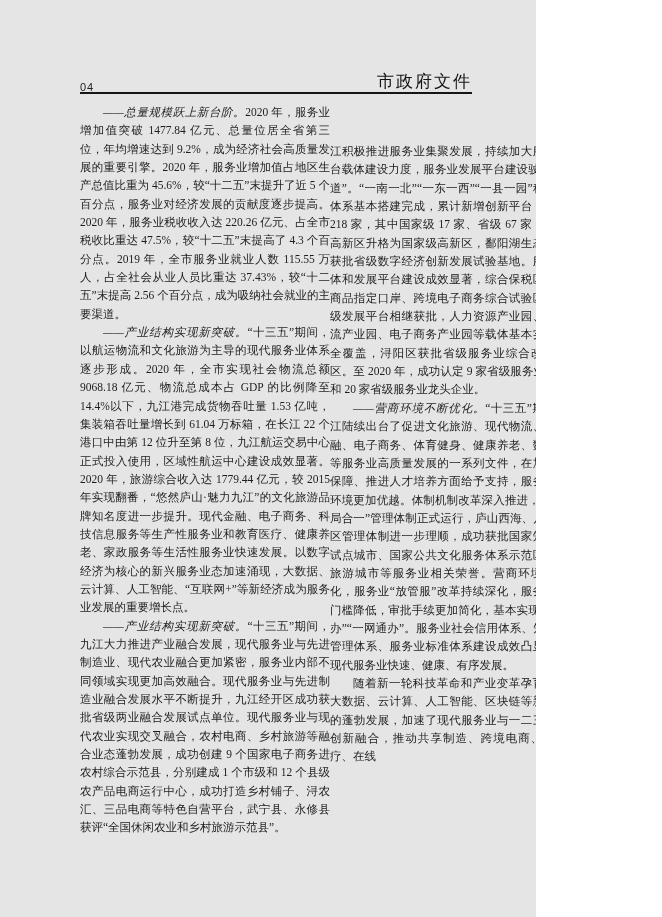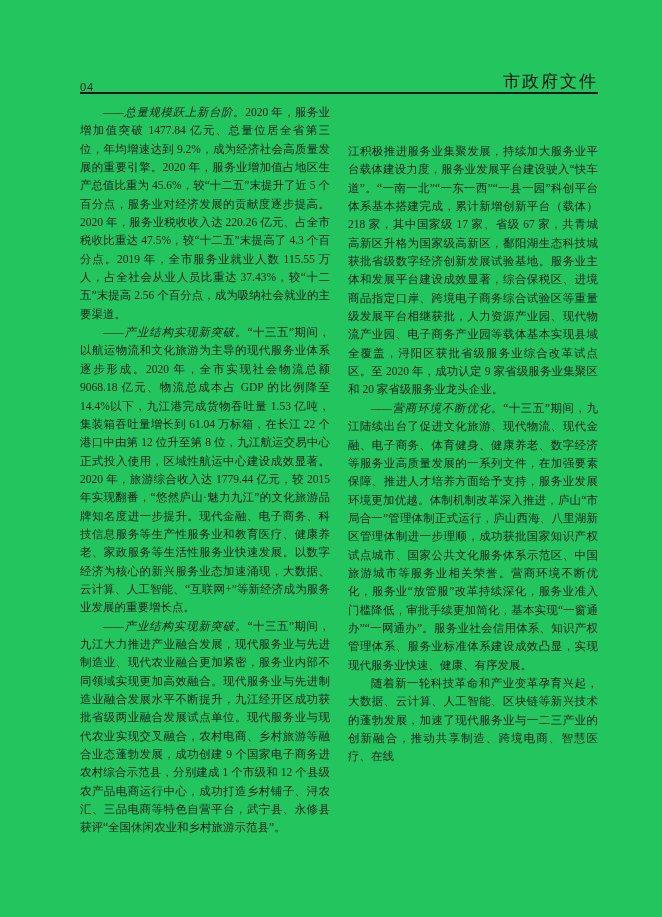--- a/index.html
+++ b/index.html
@@ -1,20 +1,20 @@
 <!DOCTYPE html>
 <html lang="zh"><head>
 <meta charset="utf-8">
 <title>市政府文件 - 04</title>
 <style>
   html,body { margin:0; padding:0; background:#ffffff; }
   .page {
     position:relative;
-    width:662px; height:917px;
-    background:#22c55e;
+    width:536px; height:917px;
+    background:#e5e5e5;
     overflow:hidden;
     font-family:"Liberation Serif","DejaVu Serif",serif;
     color:#1c1c1c;
   }
   .header {
     position:absolute; left:80px; right:64px; top:70px;
     display:flex; justify-content:space-between; align-items:flex-end;
   }
   .page-num {
     font-family:"Liberation Sans","DejaVu Sans",sans-serif;
@@ -22,21 +22,21 @@
   }
   .doc-cat {
     font-size:17px; letter-spacing:2px; color:#141414;text-align:right;
   }
   .header-rule {
     position:absolute; left:80px; right:64px; top:92px;
     border-top:2px solid #161616; height:0;
   }
   .columns {
     position:absolute; left:80px; top:103px;
-    display:flex; gap:18px;
+    display:flex; 
   }
   .col {
     width:250px;
     font-size:11.5px;
     line-height:18.35px;
     text-align:justify;
     color:#1d1d1d;
   }
   .para { margin:0; text-indent:2em; }
   .para.flush { text-indent:0;margin-top:39px; }

